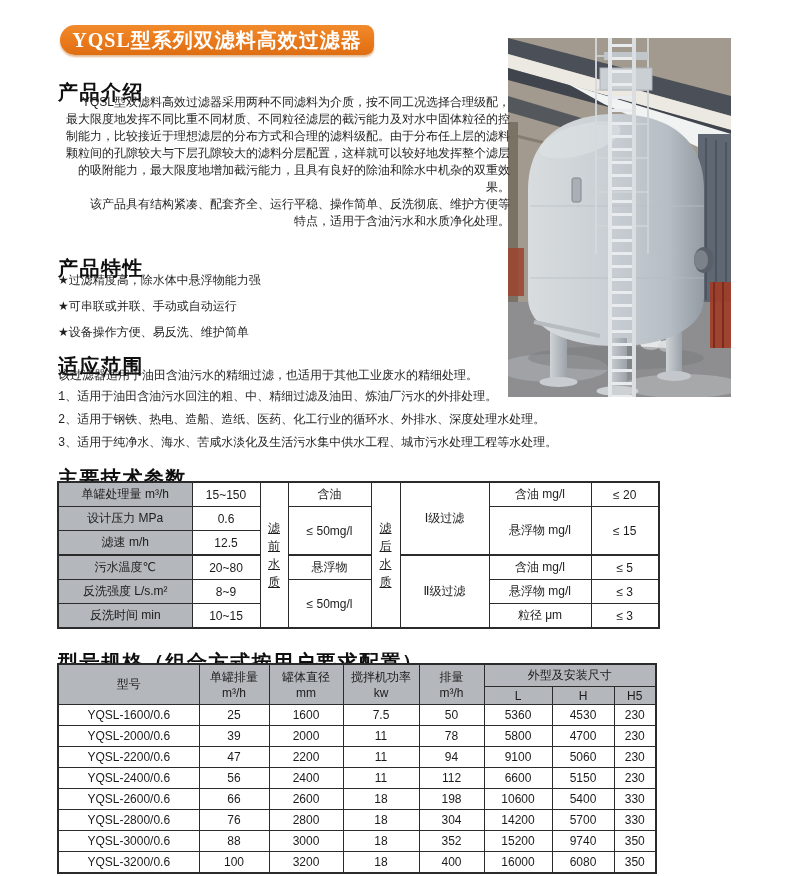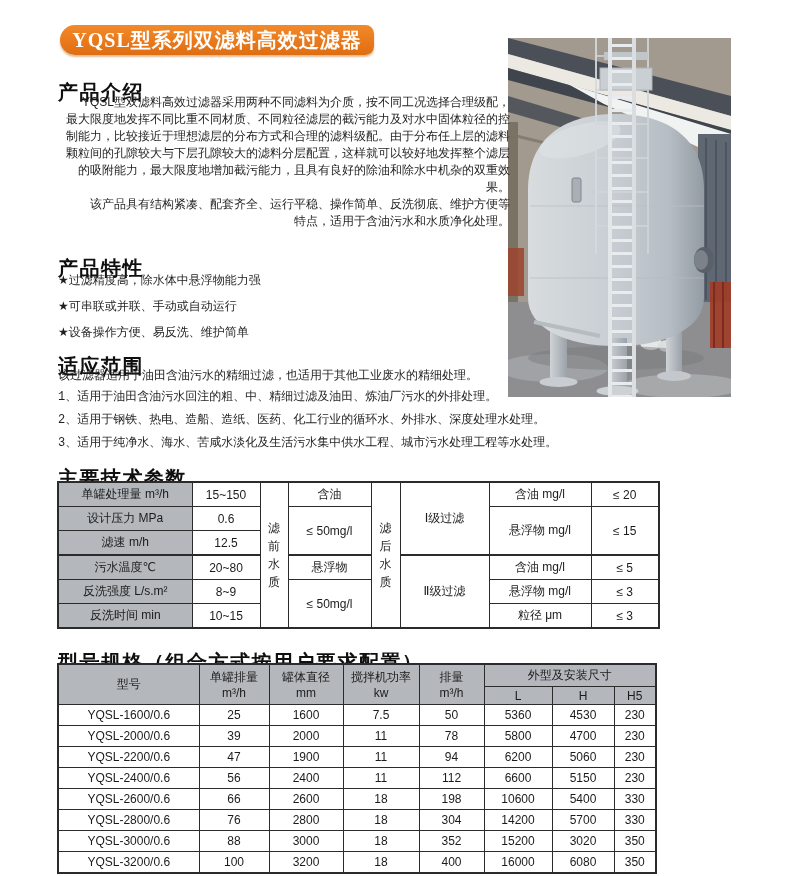--- a/index.html
+++ b/index.html
@@ -23,21 +23,21 @@
   .feat-list li { margin-bottom:9px; }
   .scope-intro { position:absolute; left:58px; top:367px; width:470px; }
   .scope-list { position:absolute; left:58px; top:389px; width:702px; margin:0; padding:0; list-style:none; }
   .scope-list li { margin-bottom:6px;font-family:Liberation Mono, monospace; }
   table { border-collapse:collapse; table-layout:fixed; }
   .t1 { position:absolute; left:57px; top:481px; width:601px; font-size:12px; border:2px solid #2b2b2b; }
   .t2 { position:absolute; left:57px; top:663px; width:598px; font-size:12px; border:2px solid #2b2b2b; }
   td,th { border:1px solid #2b2b2b; text-align:center; vertical-align:middle; padding:0 2px; font-weight:normal; color:#1b1b1b; overflow:hidden; }
   .gray { background:#b4b8bc; }
   .t1 td { height:23px; }
-  .vert div { width:14px; margin:0 auto; word-break:break-all; line-height:18px; }
+  .vert div { width:14px; margin:0 auto; word-break:break-all; line-height:18px;text-decoration:underline; }
   .thick-top { border-top-width:2px; }
   .t2 .hr1 th { height:21px; }
   .t2 .hr2 th { height:17px; }
   .t2 td { height:20px; }
   .t2 th { background:#b4b8bc; }
   .photo { position:absolute; left:508px; top:38px; width:223px; height:359px; }
 </style>
 </head>
 <body>
 
@@ -235,24 +235,24 @@
           <td>2000</td>
           <td>11</td>
           <td>78</td>
           <td>5800</td>
           <td>4700</td>
           <td>230</td>
     </tr>
     <tr>
       <td>YQSL-2200/0.6</td>
           <td>47</td>
-          <td>1900</td>
+          <td>2200</td>
           <td>11</td>
           <td>94</td>
-          <td>6200</td>
+          <td>9100</td>
           <td>5060</td>
           <td>230</td>
     </tr>
     <tr>
       <td>YQSL-2400/0.6</td>
           <td>56</td>
           <td>2400</td>
           <td>11</td>
           <td>112</td>
           <td>6600</td>
@@ -279,21 +279,21 @@
           <td>5700</td>
           <td>330</td>
     </tr>
     <tr>
       <td>YQSL-3000/0.6</td>
           <td>88</td>
           <td>3000</td>
           <td>18</td>
           <td>352</td>
           <td>15200</td>
-          <td>3020</td>
+          <td>9740</td>
           <td>350</td>
     </tr>
     <tr>
       <td>YQSL-3200/0.6</td>
           <td>100</td>
           <td>3200</td>
           <td>18</td>
           <td>400</td>
           <td>16000</td>
           <td>6080</td>

